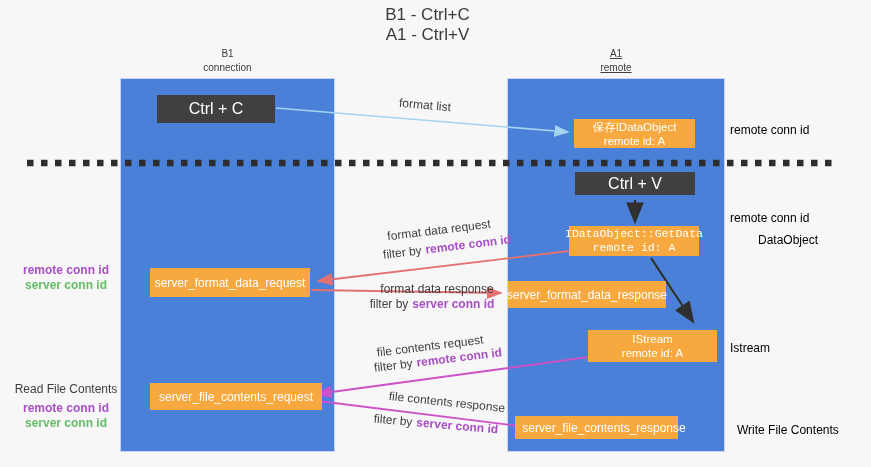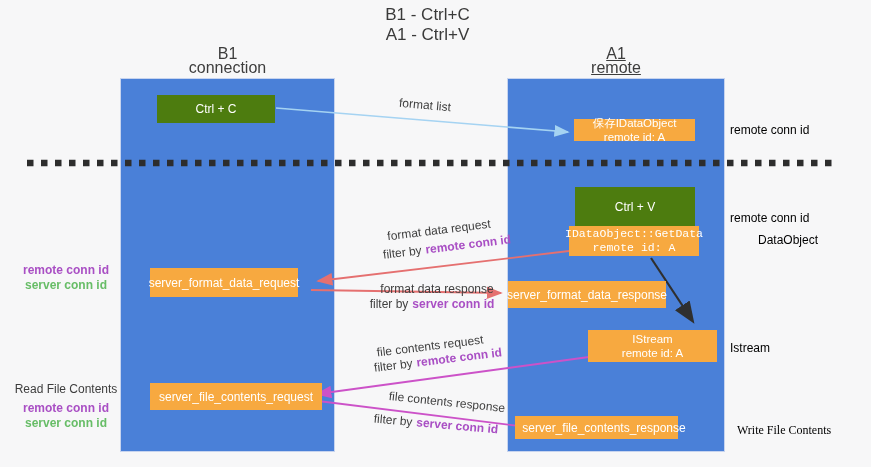--- a/index.html
+++ b/index.html
@@ -6,30 +6,30 @@
   body{background:#f7f7f8;font-family:"Liberation Sans","DejaVu Sans",sans-serif;}
   .canvas{position:relative;width:871px;height:467px;background:#f7f7f8;overflow:hidden;}
 
   .title{position:absolute;left:0;right:16px;top:5px;text-align:center;color:#3a3a3a;
          font-size:17px;line-height:20px;}
 
   .lane{position:absolute;top:78px;height:374px;background:#4a80d8;border:1px solid #c7d4ef;box-sizing:border-box;}
   .lane-b1{left:120px;width:215px;}
   .lane-a1{left:507px;width:218px;}
 
-  .lane-header{position:absolute;top:47px;text-align:center;color:#3d3d3d;font-size:16px;line-height:14px;}
+  .lane-header{position:absolute;top:47px;text-align:center;color:#3d3d3d;font-size:10px;line-height:14px;}
   .lane-header.b1{left:120px;width:215px;}
   .lane-header.a1{left:507px;width:218px;text-decoration:underline;}
 
   .arrow-layer{position:absolute;left:0;top:0;width:871px;height:467px;z-index:2;}
 
   .node{position:absolute;z-index:3;display:flex;flex-direction:column;align-items:center;
         justify-content:center;color:#fff;text-align:center;box-sizing:border-box;}
   .node .l1,.node .l2{line-height:14px;font-size:11.5px;}
-  .green{background:#4d7c0f;font-size:12px;}
+  .green{background:#404040;font-size:16px;}
   .orange{background:#f7a940;font-size:12px;}
 
   .ann{position:absolute;z-index:4;white-space:nowrap;color:#3f3f3f;font-size:12px;}
   .ann .id{font-weight:bold;color:#a94fc4;}
   .ann .pre{margin-right:4px;}
 
   .side{position:absolute;z-index:4;white-space:nowrap;font-size:12px;line-height:15px;}
   .side .purple{color:#a94fc4;font-weight:bold;}
   .side .greent{color:#67bd67;font-weight:bold;}
   .side .dark{color:#3d3d3d;}
@@ -79,35 +79,35 @@
     <line x1="569" y1="251" x2="318" y2="281" stroke="#e57070" stroke-width="1.8" marker-end="url(#hd-red)"></line>
     <line x1="311" y1="290" x2="501" y2="293" stroke="#e57070" stroke-width="1.8" marker-end="url(#hd-red)"></line>
     <line x1="589" y1="357" x2="317" y2="394" stroke="#cc52c8" stroke-width="1.8" marker-end="url(#hd-mag)"></line>
     <line x1="310" y1="400" x2="535" y2="428" stroke="#cc52c8" stroke-width="1.8" marker-end="url(#hd-mag)"></line>
   </svg>
 
   <div class="node green" style="left:157px;top:95px;width:118px;height:28px;">
     <span>Ctrl + C</span>
   </div>
 
-  <div class="node orange" style="left:574px;top:119px;width:121px;height:22px;">
+  <div class="node orange" style="left:574px;top:119px;width:121px;height:29px;">
     <span class="l1">保存IDataObject</span>
     <span class="l2">remote id: A</span>
   </div>
 
-  <div class="node green" style="left:575px;top:172px;width:120px;height:39px;margin-top:15px;">
+  <div class="node green" style="left:575px;top:172px;width:120px;height:23px;">
     <span>Ctrl + V</span>
   </div>
 
   <div class="node orange" style="left:569px;top:226px;width:130px;height:30px;font-family:Liberation Mono, monospace;">
     <span class="l1">IDataObject::GetData</span>
     <span class="l2">remote id: A</span>
   </div>
 
-  <div class="node orange" style="left:150px;top:268px;width:148px;height:29px;">
+  <div class="node orange" style="left:150px;top:268px;width:160px;height:29px;">
     <span>server_format_data_request</span>
   </div>
 
   <div class="node orange" style="left:508px;top:281px;width:158px;height:27px;">
     <span>server_format_data_response</span>
   </div>
 
   <div class="node orange" style="left:588px;top:330px;width:129px;height:32px;">
     <span class="l1">IStream</span>
     <span class="l2">remote id: A</span>
@@ -151,15 +151,15 @@
   <div class="side side-left" style="left:14px;top:382px;width:104px;">
     <div class="dark">Read File Contents</div>
     <div class="purple" style="margin-top:4px;">remote conn id</div>
     <div class="greent">server conn id</div>
   </div>
 
   <div class="side purple" style="left:730px;top:123px;">remote conn id</div>
   <div class="side purple" style="left:730px;top:211px;">remote conn id</div>
   <div class="side dark" style="left:758px;top:233px;">DataObject</div>
   <div class="side dark" style="left:730px;top:341px;">Istream</div>
-  <div class="side dark" style="left:737px;top:423px;font-family:Liberation Serif, serif;">Write File Contents</div>
+  <div class="side dark" style="left:737px;top:423px;">Write File Contents</div>
 
 </div>
 
 </body></html>

